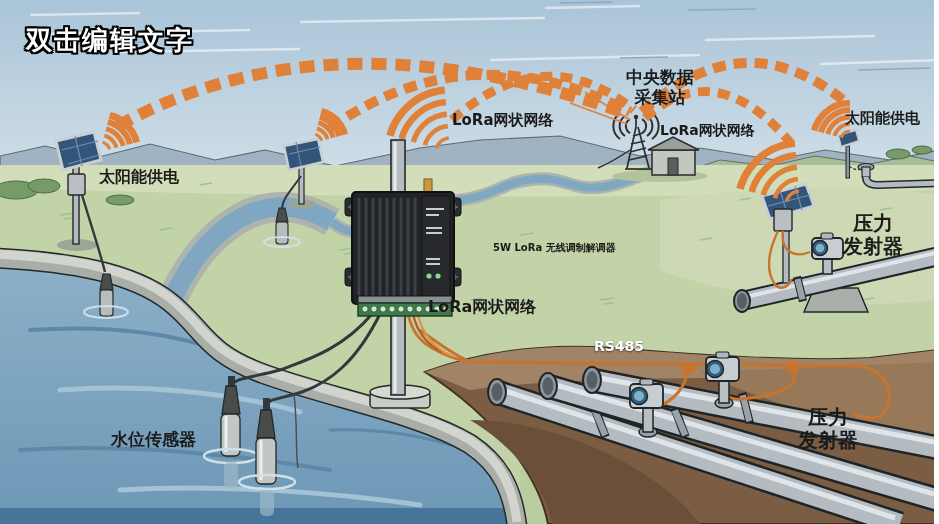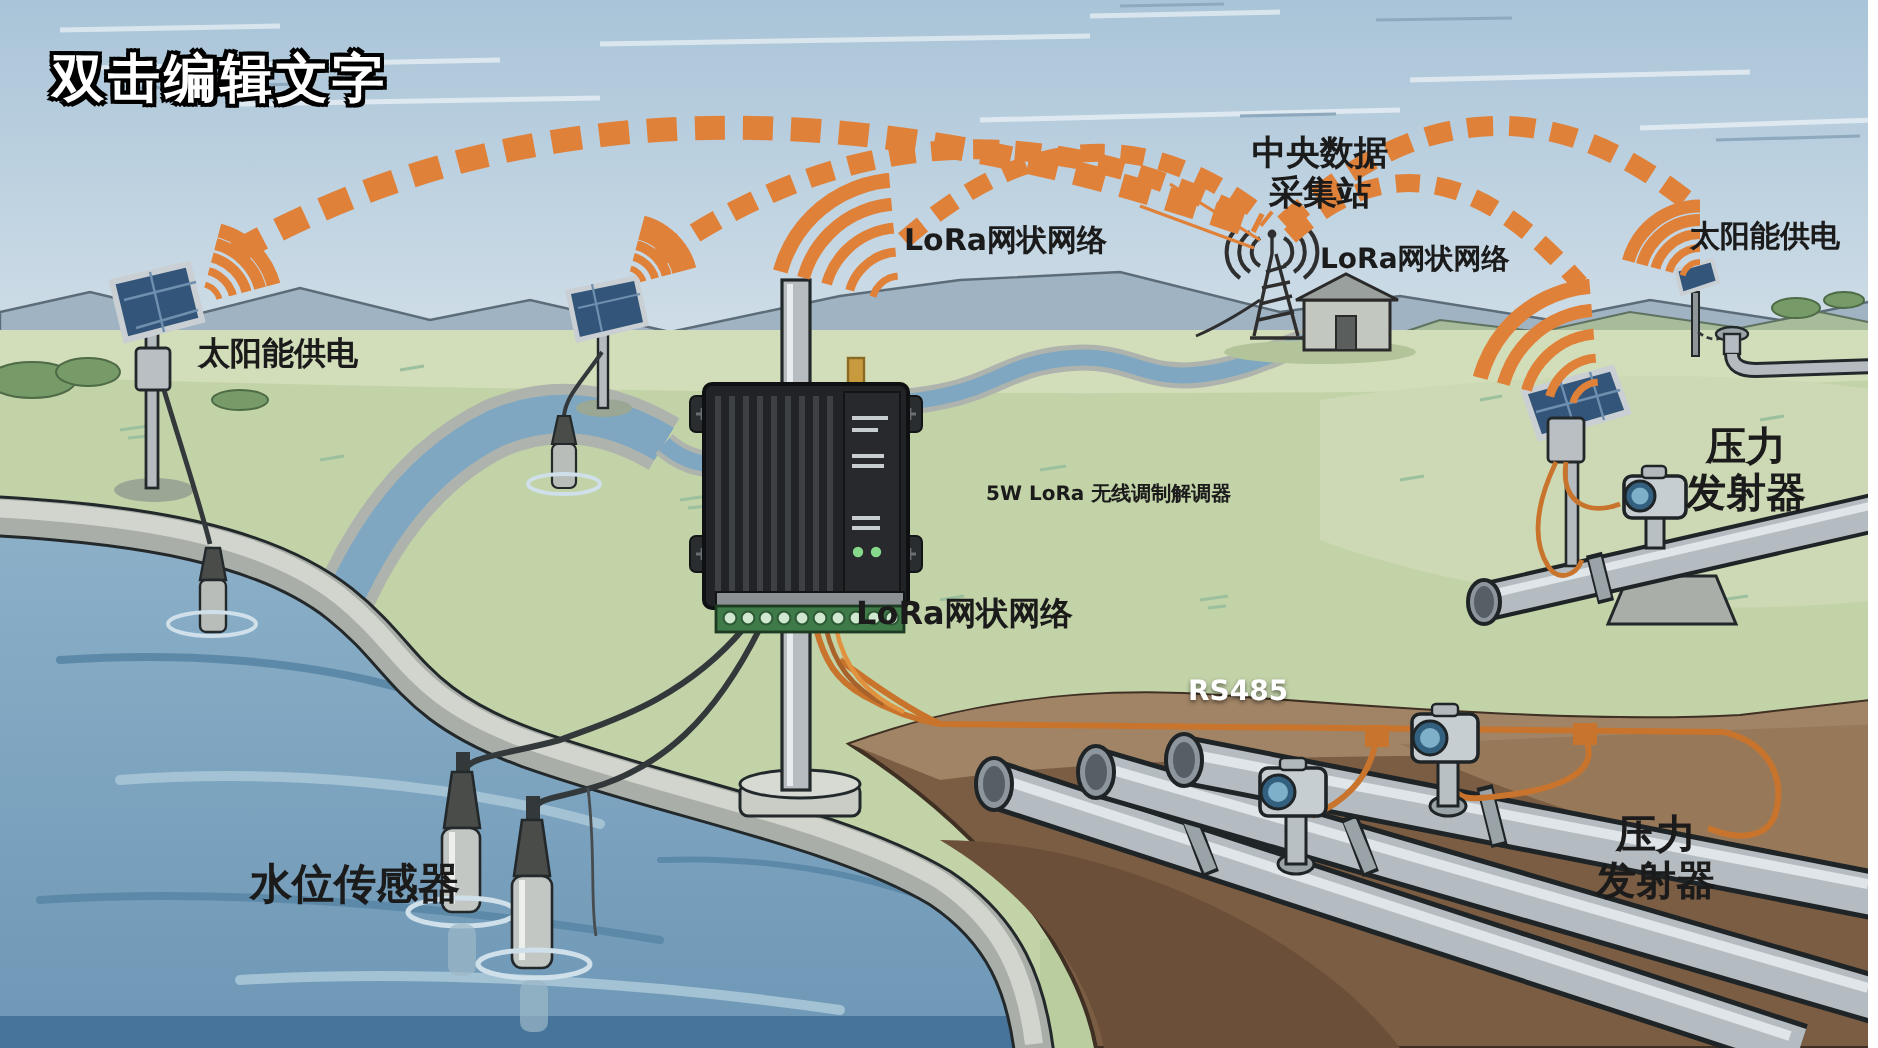--- a/index.html
+++ b/index.html
@@ -435,14 +435,14 @@
   <div class="label two-line" style="left:843px;top:212px;font-size:20px;">
     <div>压力</div>
     <div>发射器</div>
   </div>
 
   <div class="label two-line" style="left:798px;top:406px;font-size:20px;">
     <div>压力</div>
     <div>发射器</div>
   </div>
 
-  <div class="label" style="left:125px;top:430px;font-size:21px;">水位传感器</div>
+  <div class="label" style="left:111px;top:430px;font-size:17px;">水位传感器</div>
 </div>
 
 </body></html>

